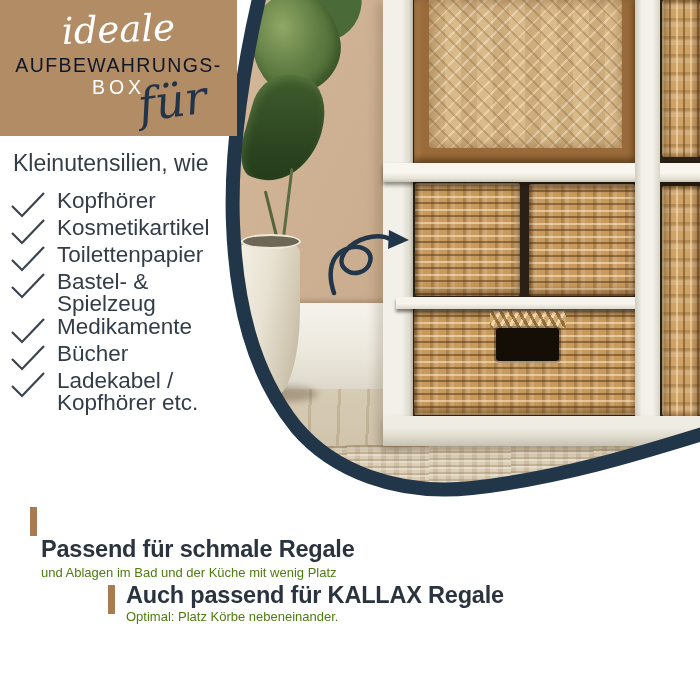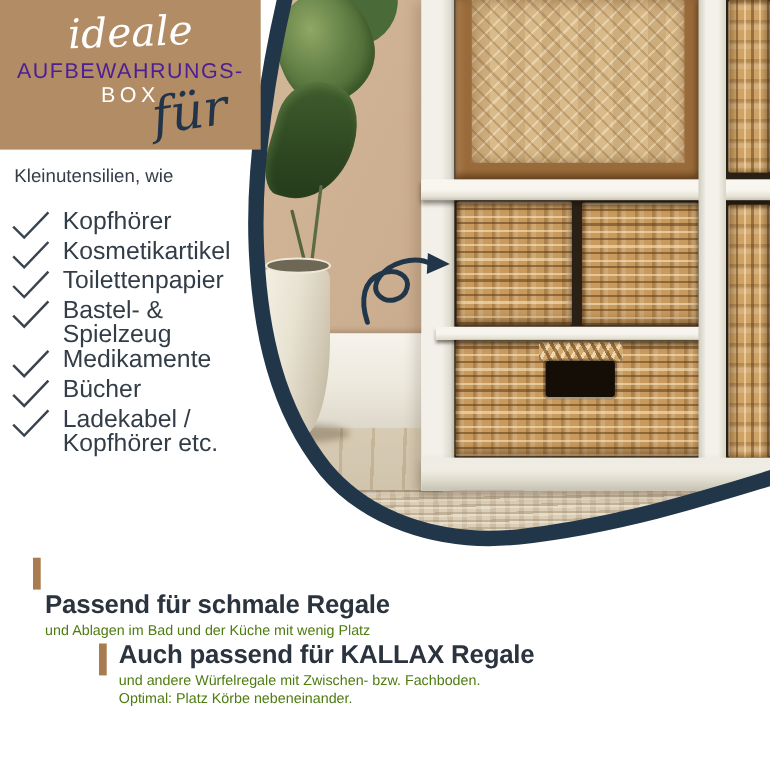--- a/index.html
+++ b/index.html
@@ -107,42 +107,42 @@
       repeating-linear-gradient(60deg,rgba(90,55,20,.55) 0 3px,rgba(0,0,0,0) 3px 8px),
       repeating-linear-gradient(-60deg,rgba(255,240,210,.65) 0 3px,rgba(0,0,0,0) 3px 8px),
       #d4a96c;}
 
   
   .badge{left:0;top:0;width:237px;height:136px;background:#b28c64;z-index:3;}
   .script{font-family:"DejaVu Serif",serif;font-style:italic;}
   .badge-script-top{position:absolute;left:0;top:8px;width:100%;text-align:center;
     color:#fff;font-size:37px;transform:rotate(-2deg);}
   .badge-line1{position:absolute;left:0;top:54px;width:100%;text-align:center;
-    color:#4c1d95;font-size:19.5px;letter-spacing:1.4px;font-weight:500;}
+    color:#0f172a;font-size:19.5px;letter-spacing:1.4px;font-weight:500;}
   .badge-line2{position:absolute;left:0;top:76px;width:100%;text-align:center;
     color:#fff;font-size:19.5px;letter-spacing:4px;font-weight:500;}
   .badge-script-bottom{position:absolute;left:138px;top:74px;color:#22344a;
     font-size:46px;transform:rotate(-8deg);z-index:4;}
 
   
   .checklist{left:0;top:150px;width:240px;height:280px;z-index:3;}
-  .check-header{position:absolute;left:13px;top:0;font-size:17px;color:#333d47;}
+  .check-header{position:absolute;left:13px;top:0;font-size:23px;color:#333d47;}
   .check-item{position:absolute;left:0;width:240px;}
   .check-item svg{position:absolute;left:10px;top:1px;}
   .check-label{position:absolute;left:57px;top:0;width:182px;font-size:22.5px;
     line-height:22px;color:#333d47;}
 
   
   .section{z-index:3;display:flex;align-items:flex-start;}
   .sec-bar{width:7px;height:29px;background:#a87c50;margin-top:3px;flex:none;}
   .sec-text{margin-left:11px;}
   .sec-title{margin:0;font-size:23.5px;font-weight:bold;color:#2a333e;letter-spacing:-.2px;}
   .sec-line{margin:2px 0 0;font-size:13px;color:#4d7c0f;line-height:1.22;}
   .s1{left:30px;top:504px;flex-direction:column;}
-  .s2{left:90px;top:582px;}
+  .s2{left:108px;top:582px;}
 </style>
 </head>
 <body>
 
 <div class="canvas">
 
   <div class="scene">
     <div class="abs wall"></div>
     <div class="abs baseboard"></div>
     <div class="abs floor"></div>
@@ -252,18 +252,17 @@
     <div class="sec-text">
       <h2 class="sec-title">Passend für schmale Regale</h2>
       <p class="sec-line">und Ablagen im Bad und der Küche mit wenig Platz</p>
     </div>
   </div>
 
   <div class="abs section s2">
     <div class="sec-bar"></div>
     <div class="sec-text">
       <h2 class="sec-title">Auch passend für KALLAX Regale</h2>
-      <p class="sec-line">und andere Würfelregale mit Zwischen- bzw. Fachboden.</p>
       <p class="sec-line" style="margin-top:0">Optimal: Platz Körbe nebeneinander.</p>
     </div>
   </div>
 
 </div>
 
 </body></html>

